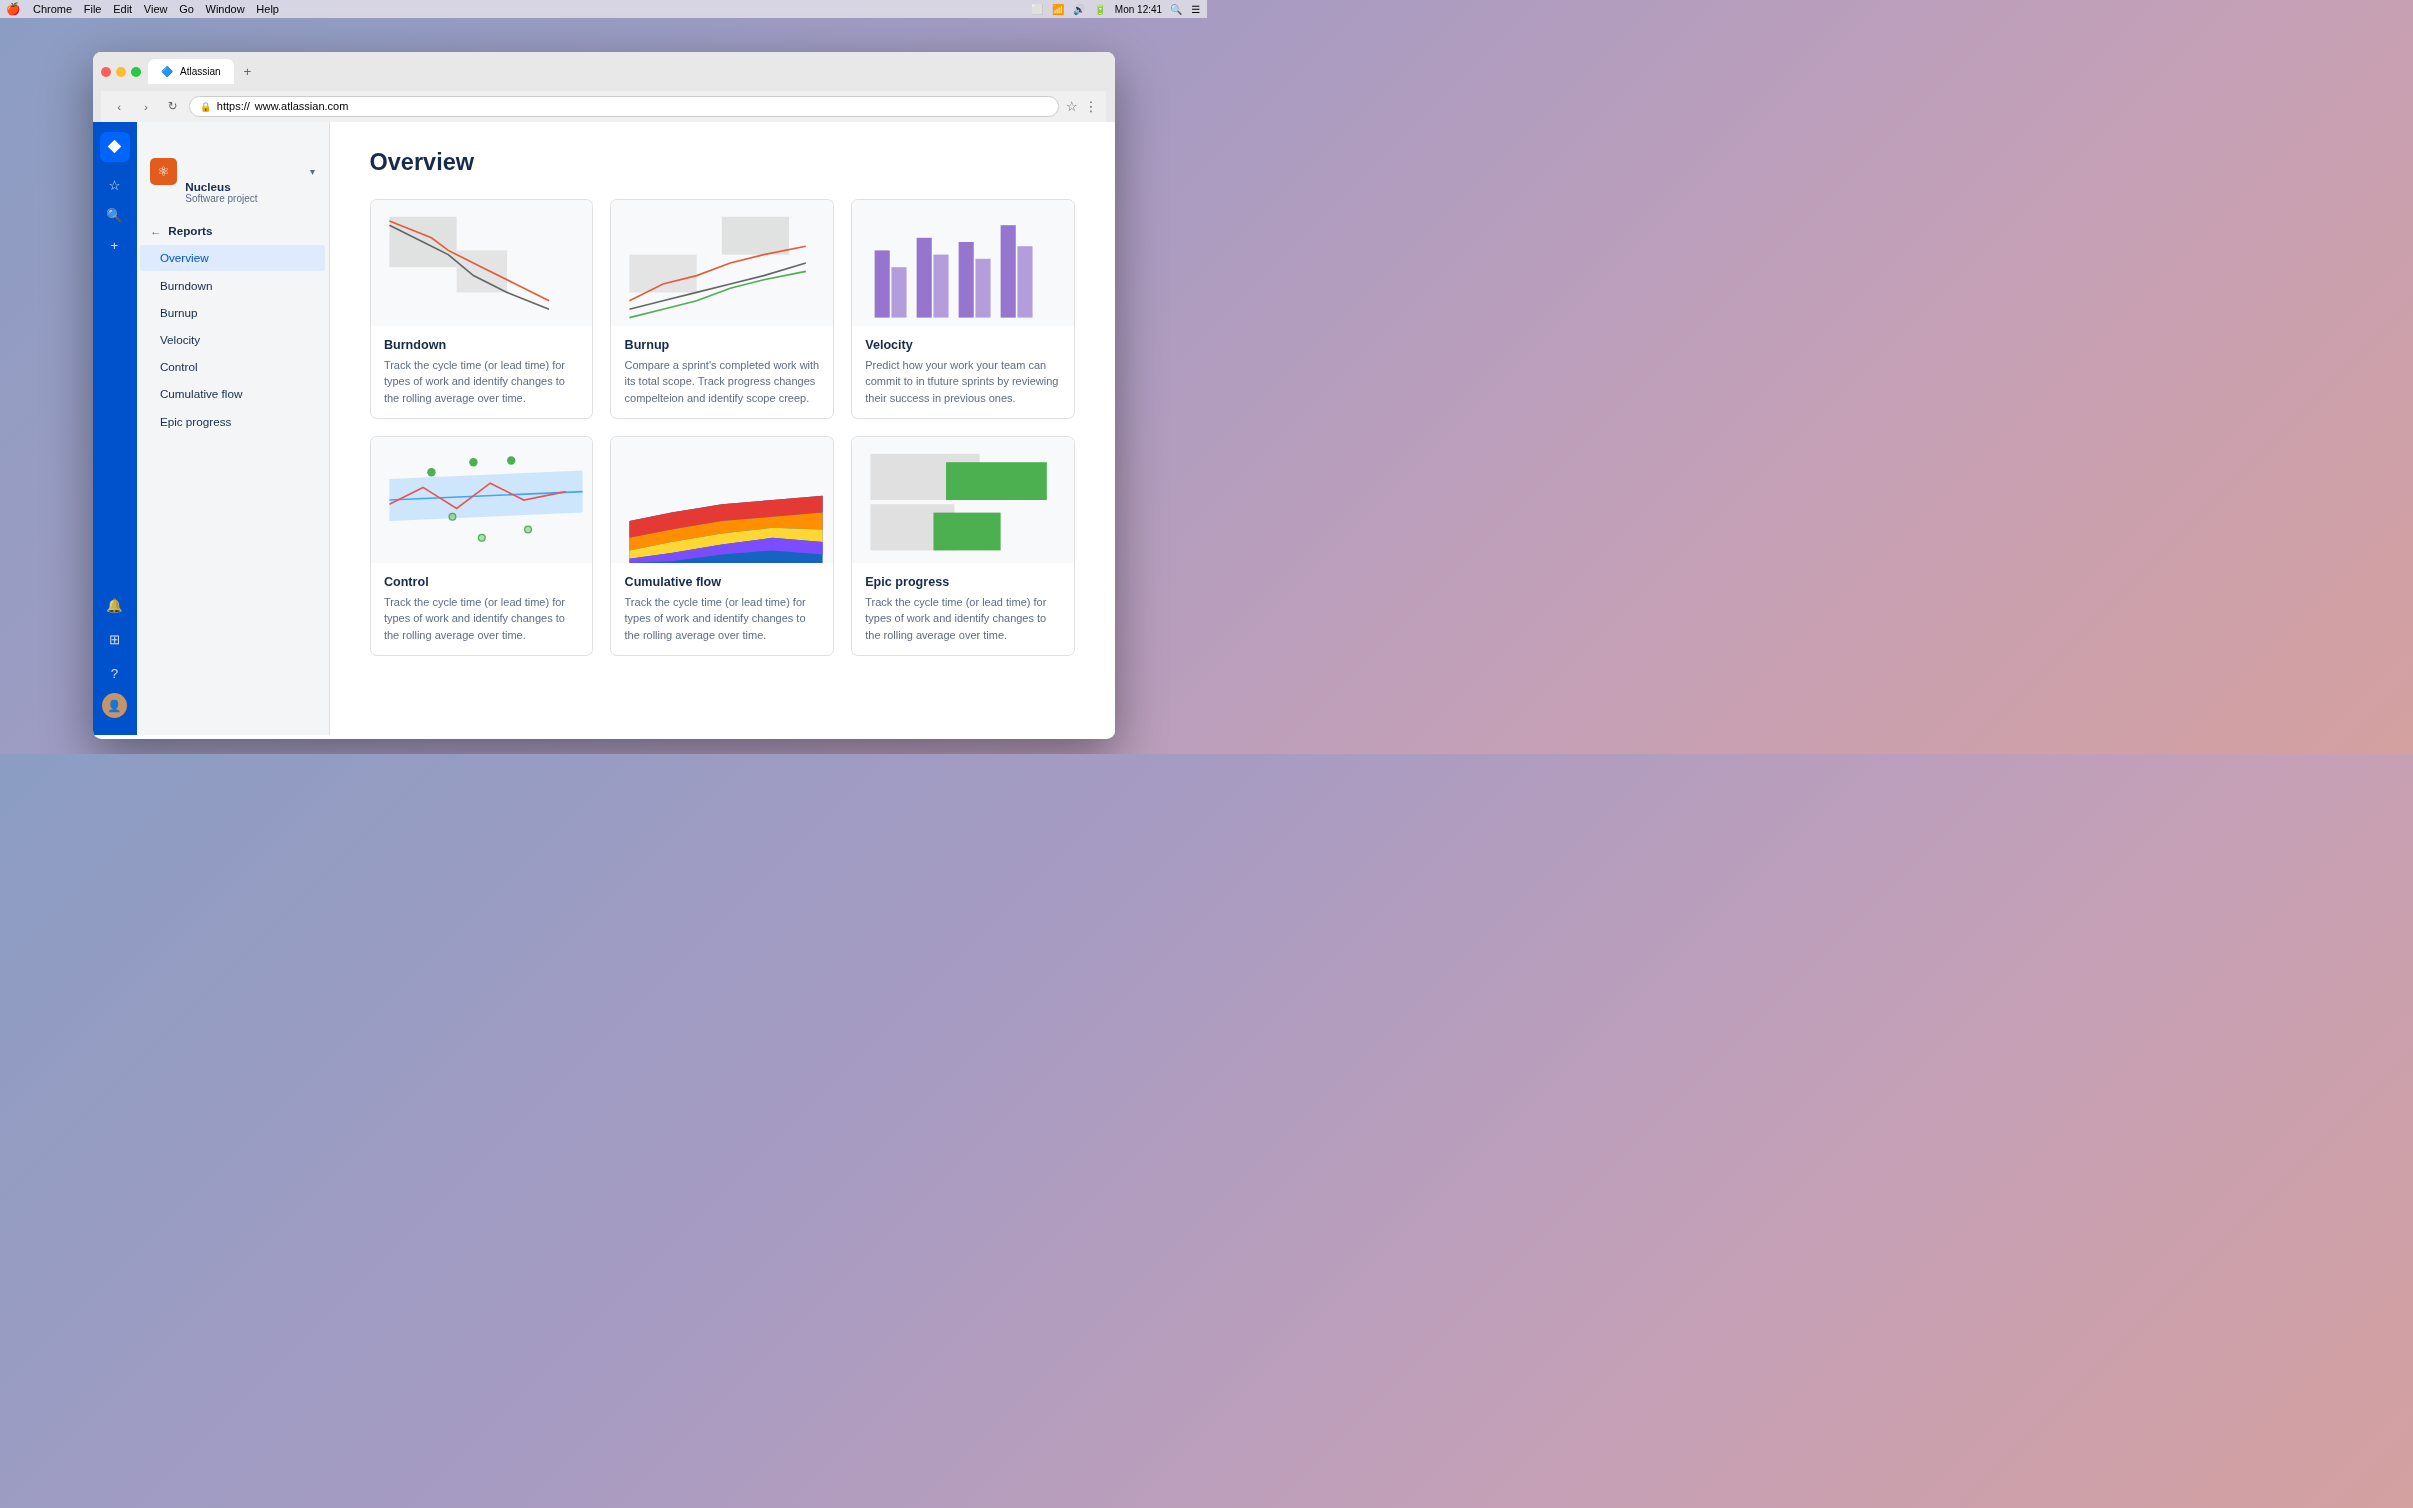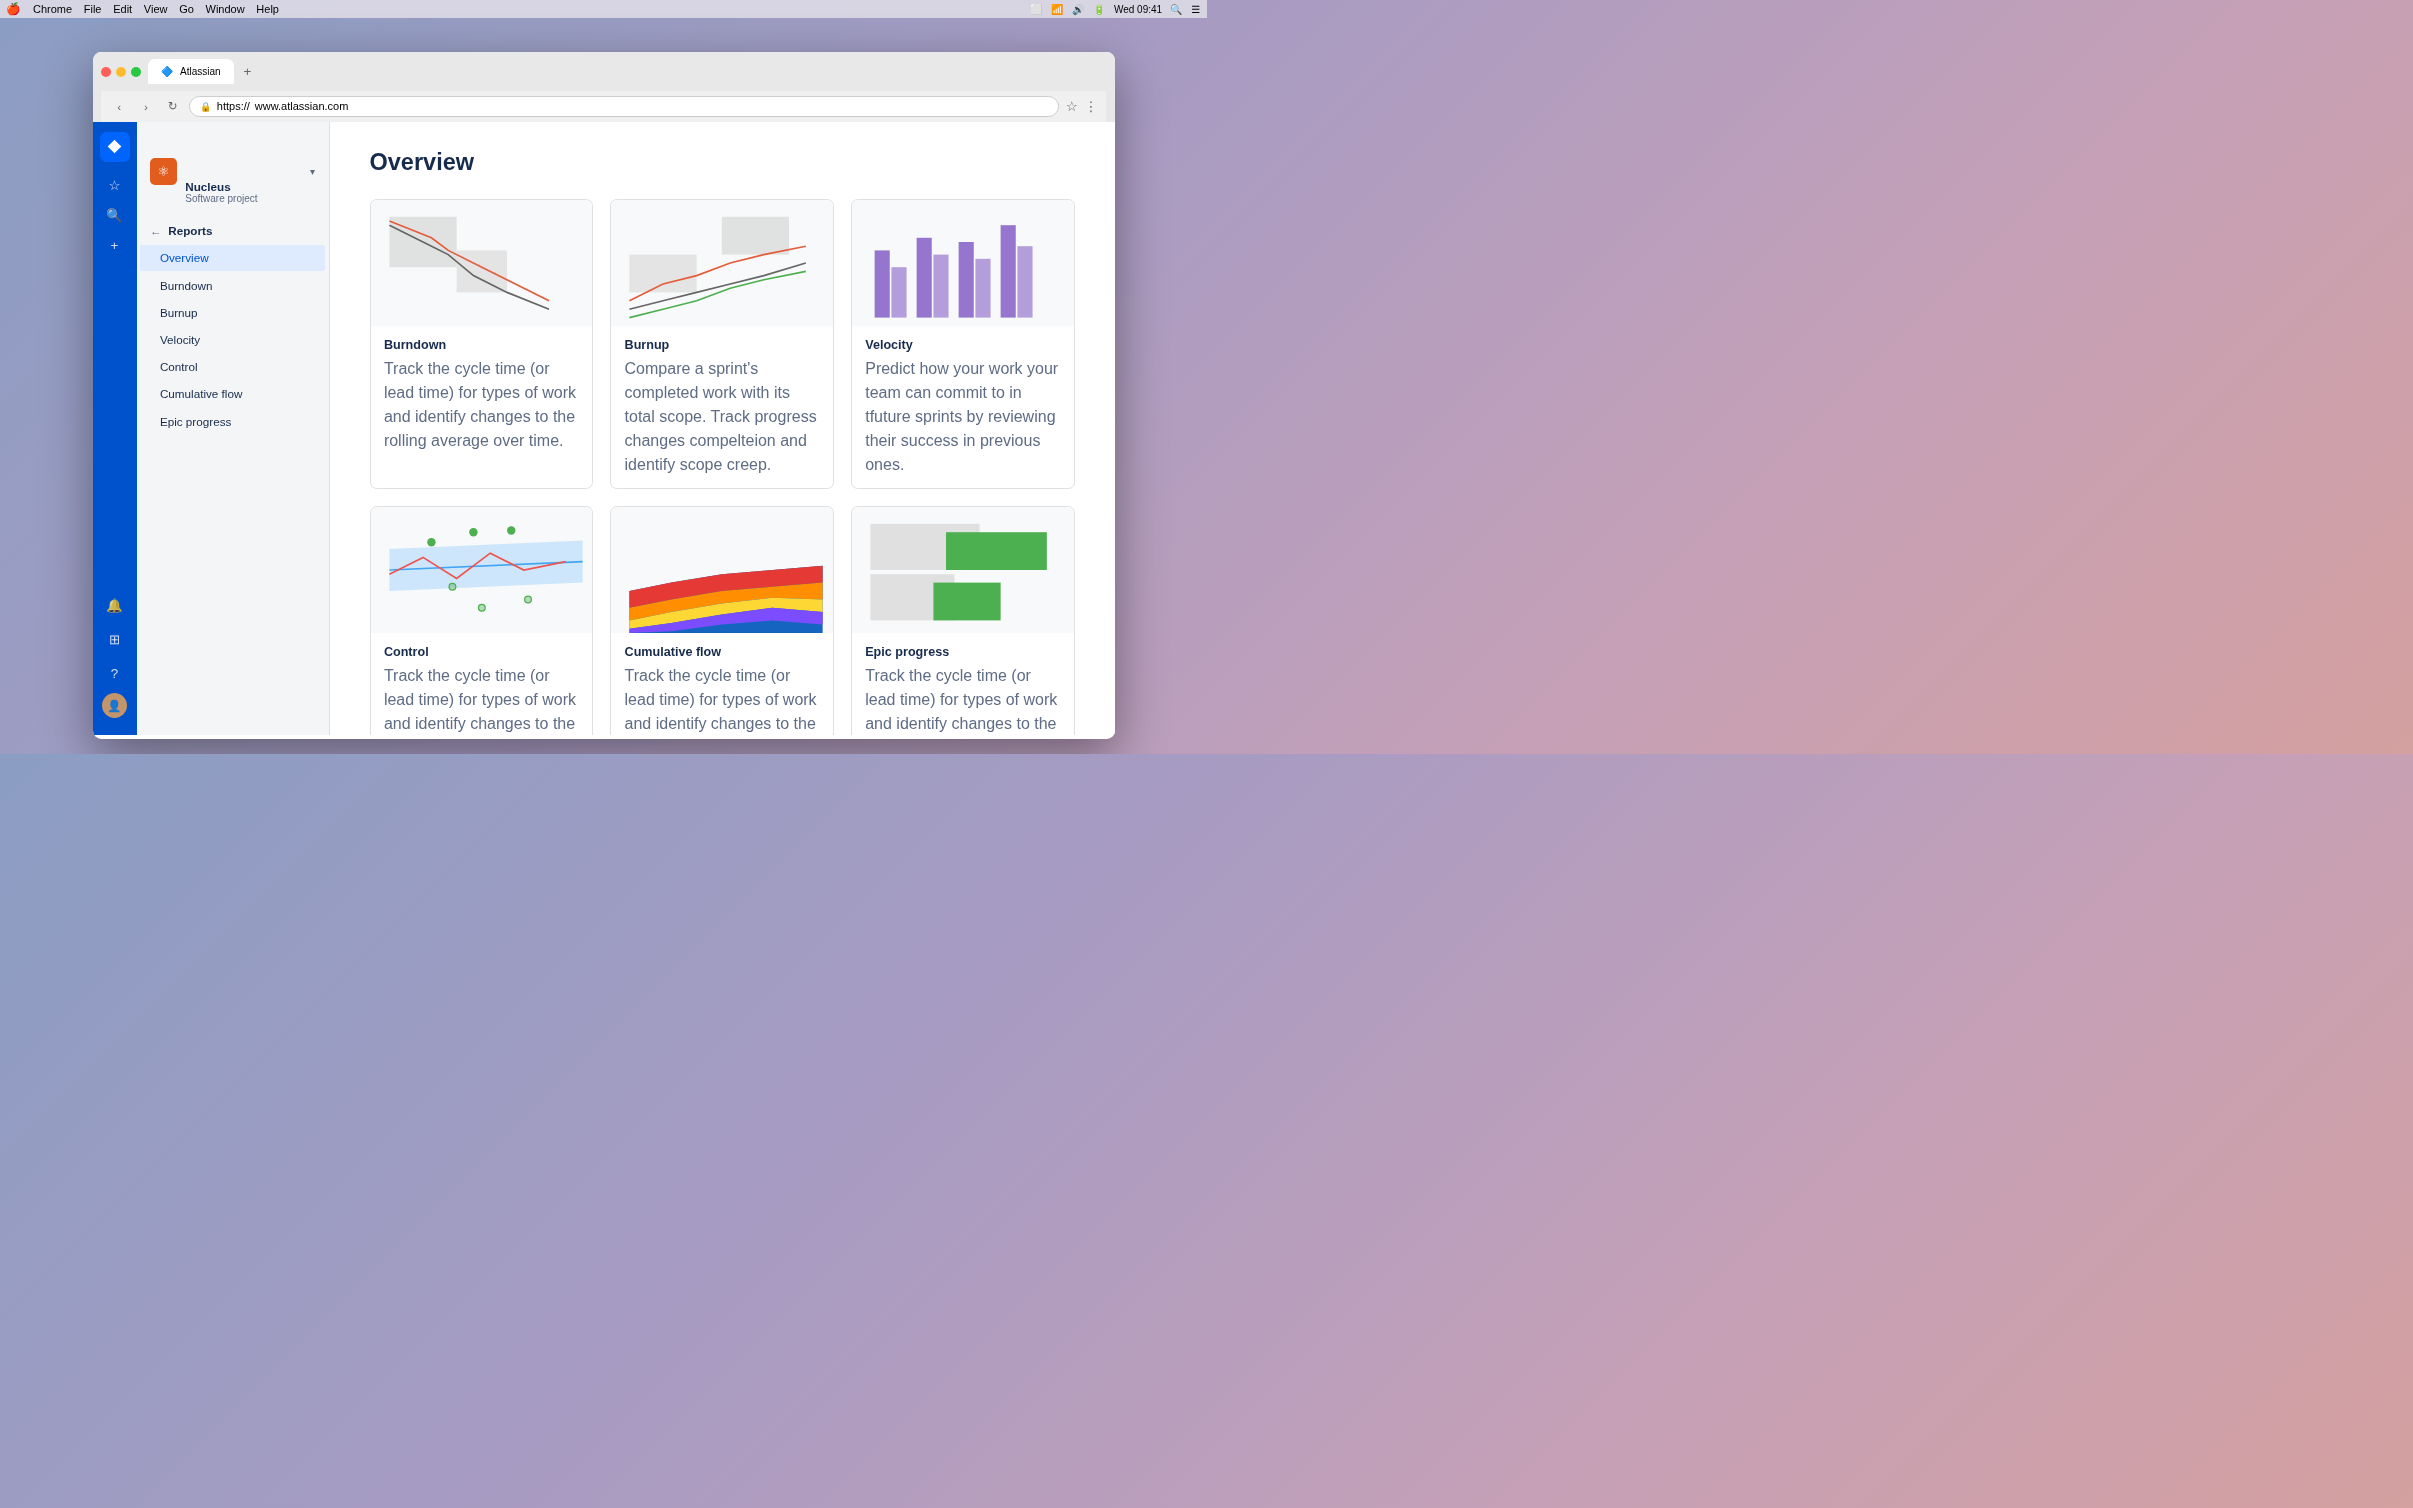--- a/index.html
+++ b/index.html
@@ -232,21 +232,21 @@
     .report-info {
       padding: 11.7px 13.4px;
     }
     .report-title {
       font-size: 12.6px;
       font-weight: 600;
       color: #172b4d;
       margin-bottom: 5px;
     }
     .report-desc {
-      font-size: 16px;
+      font-size: 11px;
       color: #5e6c84;
       line-height: 1.5;
     }
 
     
     .chart-svg { width: 100%; height: 100%; }
   </style>
 </head>
 <body>
 
@@ -259,21 +259,21 @@
     <span>View</span>
     <span>Go</span>
     <span>Window</span>
     <span>Help</span>
   </div>
   <div class="menubar-right">
     <span>⬜</span>
     <span>📶</span>
     <span>🔊</span>
     <span>🔋</span>
-    <span>Wed 09:41</span>
+    <span>Mon 12:41</span>
     <span>🔍</span>
     <span>☰</span>
   </div>
 </div>
 
 <div class="browser">
 
   <div class="browser-chrome">
     <div class="browser-titlebar">
       <div class="traffic-lights">

